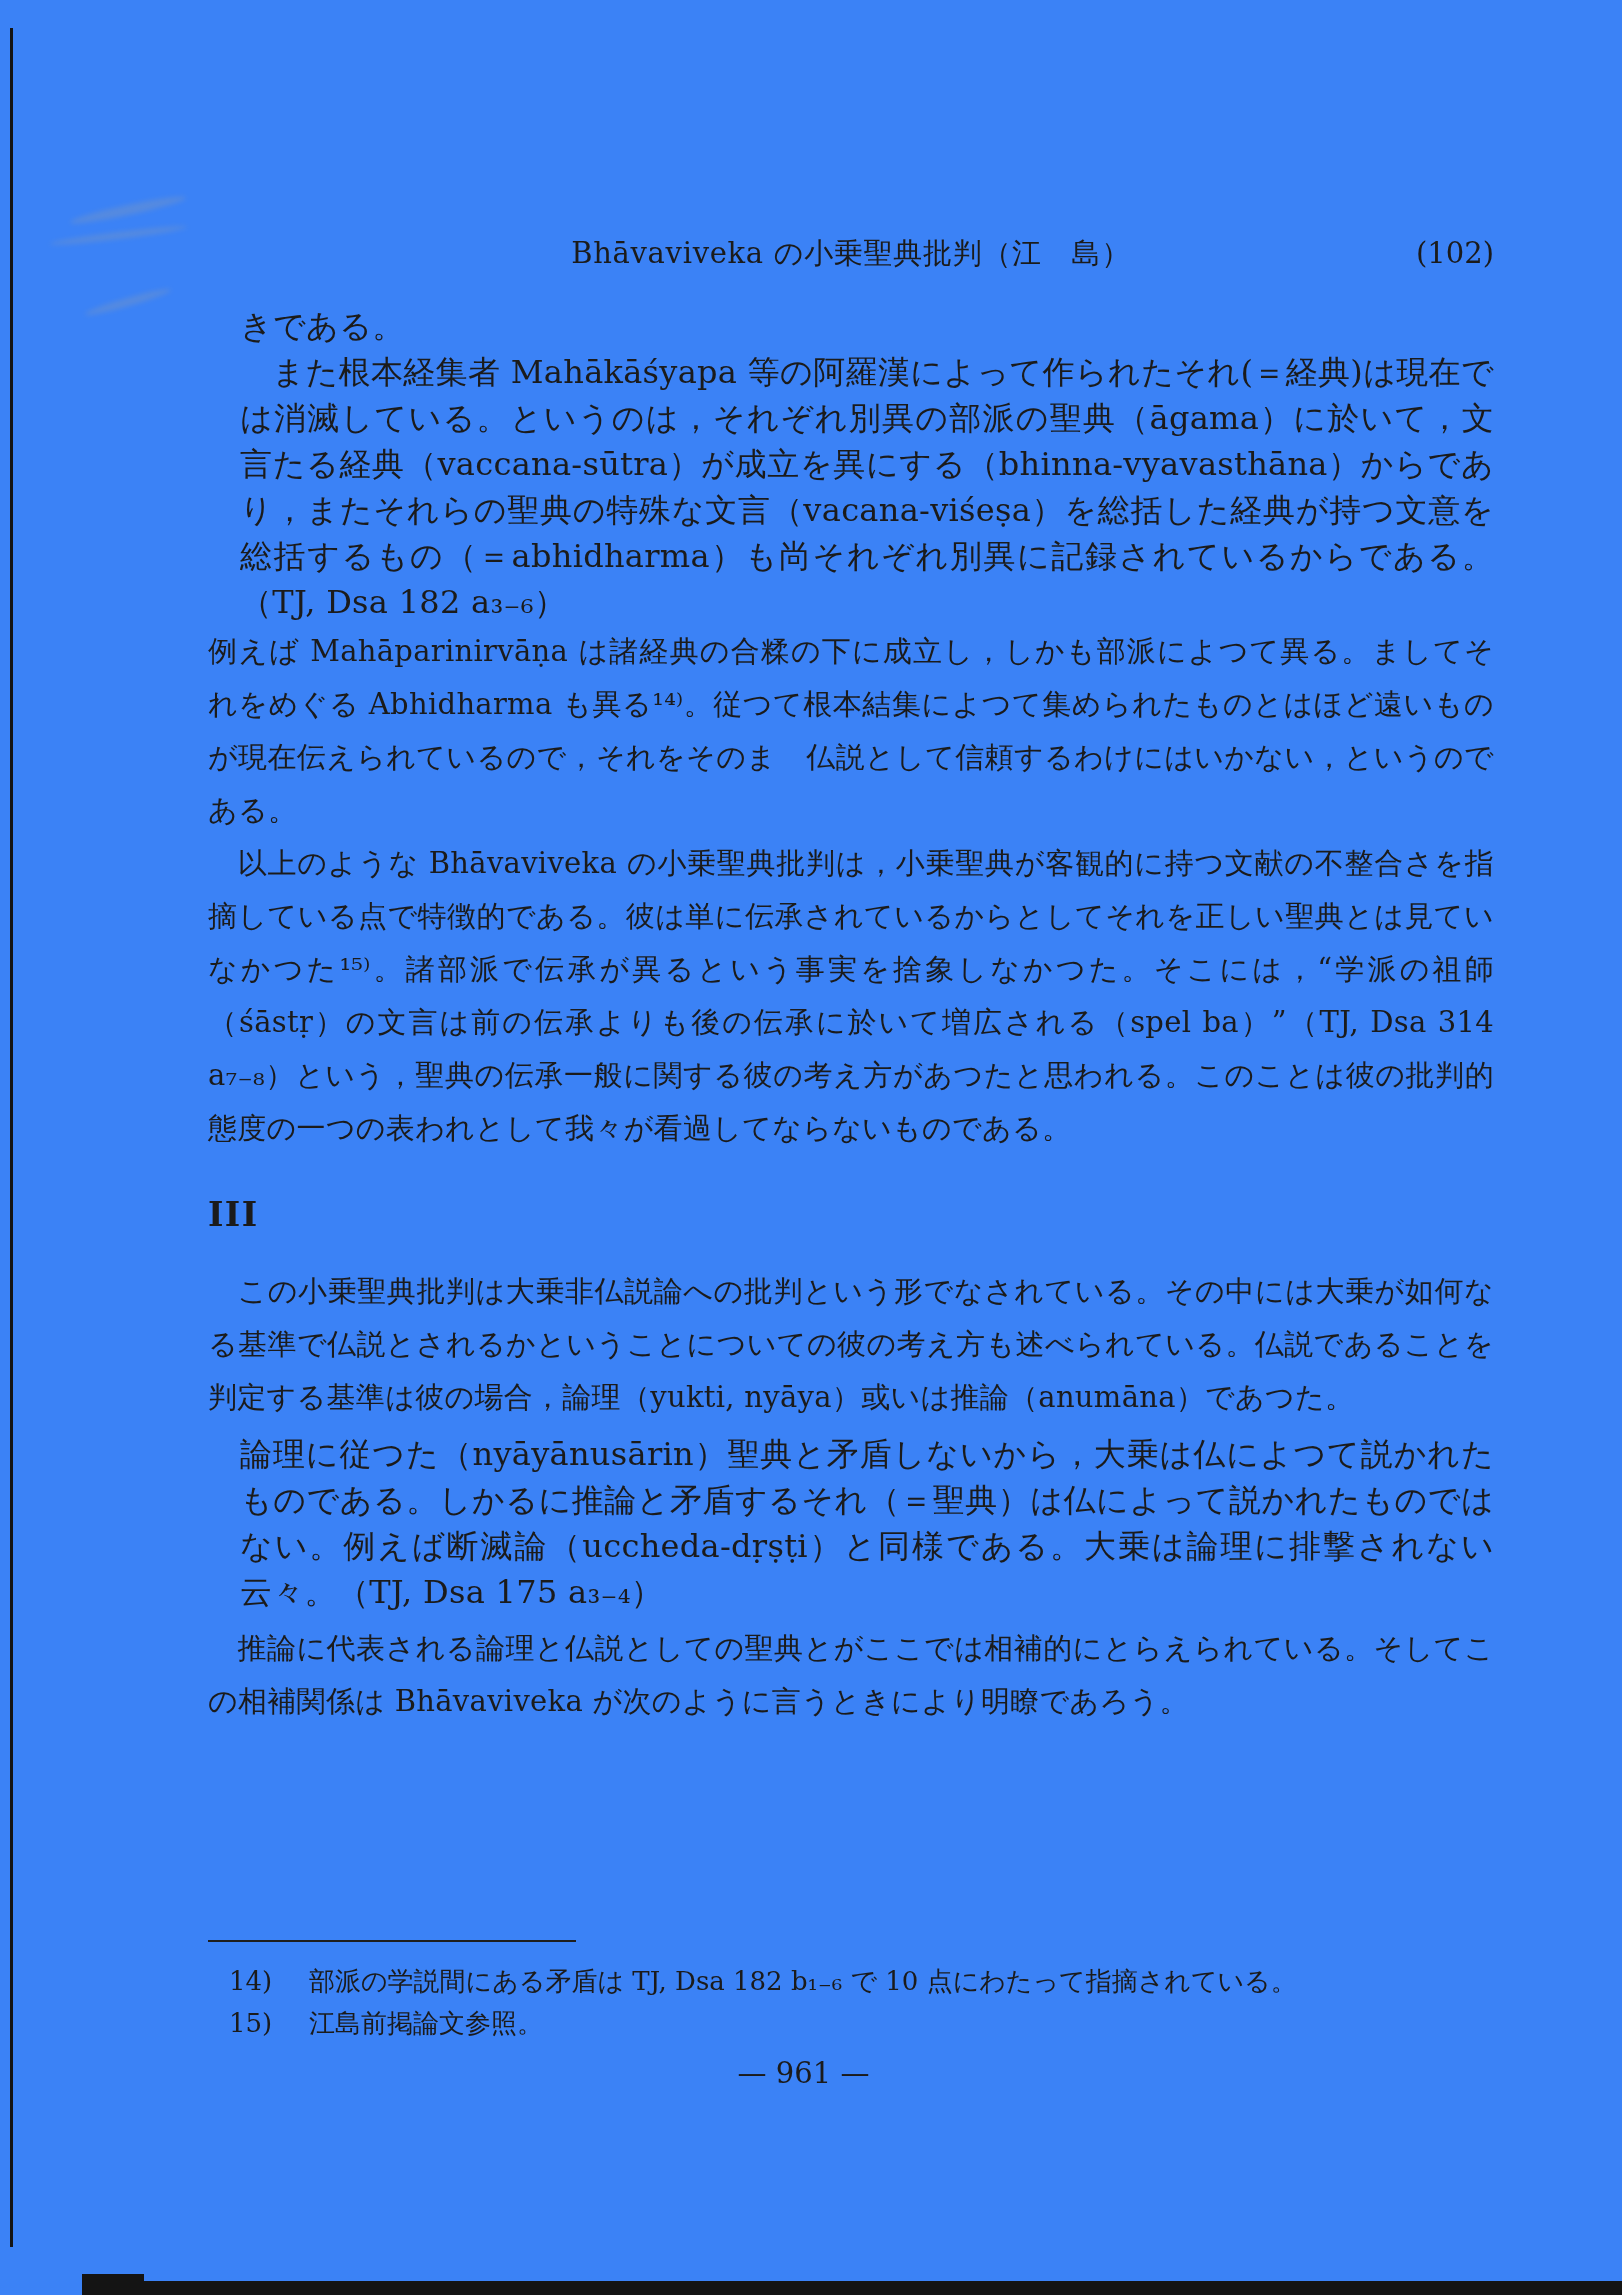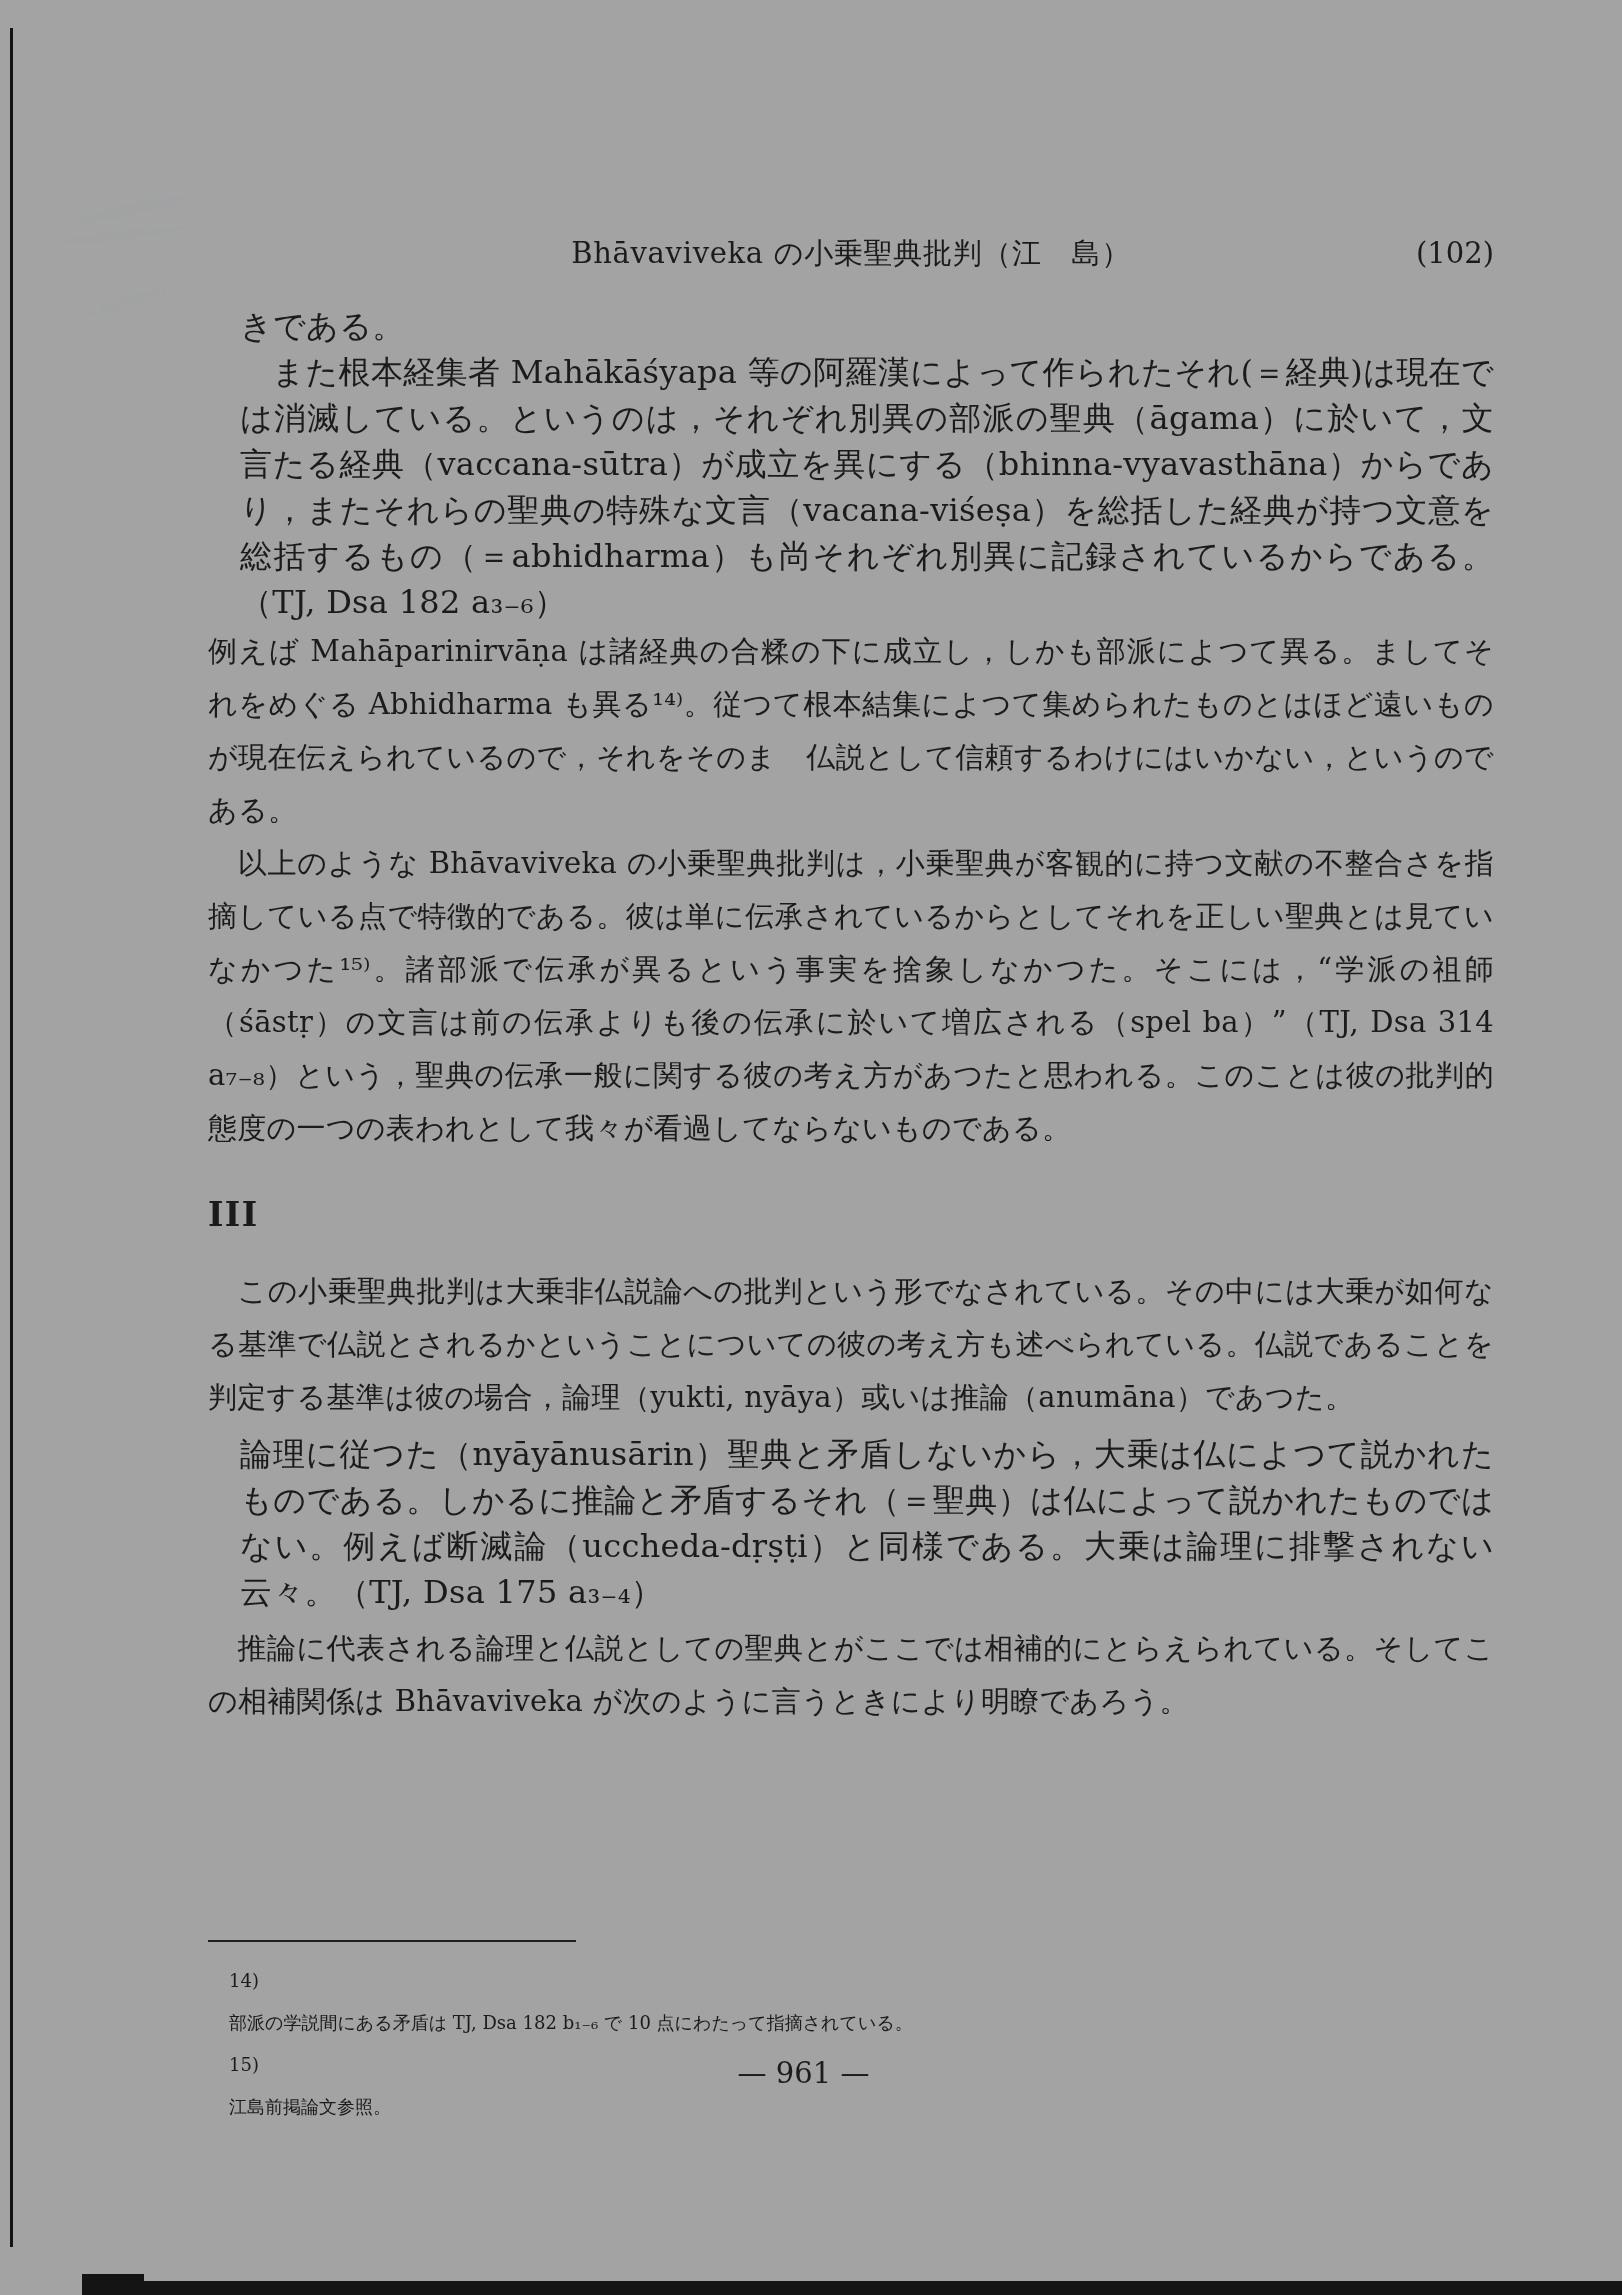--- a/index.html
+++ b/index.html
@@ -4,21 +4,21 @@
 <style>
   html, body {
     margin: 0;
     padding: 0;
     background: #e9e8e5;
   }
   .page {
     position: relative;
     width: 1623px;
     height: 2295px;
-    background: #a3a3a3;
+    background: #3b82f6;
     overflow: hidden;
     color: #1b1b1b;
     font-family: "DejaVu Serif", "Liberation Serif", serif;
   }
   
   .vline {
     position: absolute;
     left: 9.7px;
     top: 28px;
     width: 3.5px;
@@ -109,23 +109,22 @@
   }
   .fn-rule {
     width: 368px;
     height: 0;
     border-top: 2.8px solid #1e1e1e;
     margin-bottom: 18px;
   }
   .fn {
     display: flex;
     padding-left: 21px;
-    font-size: 18px;
+    font-size: 26px;
     line-height: 42px;
-    flex-direction: column;
   }
   .fn-num {
     flex: none;
     width: 80px;
   }
 
   
   .footer {
     position: absolute;
     left: 0;

